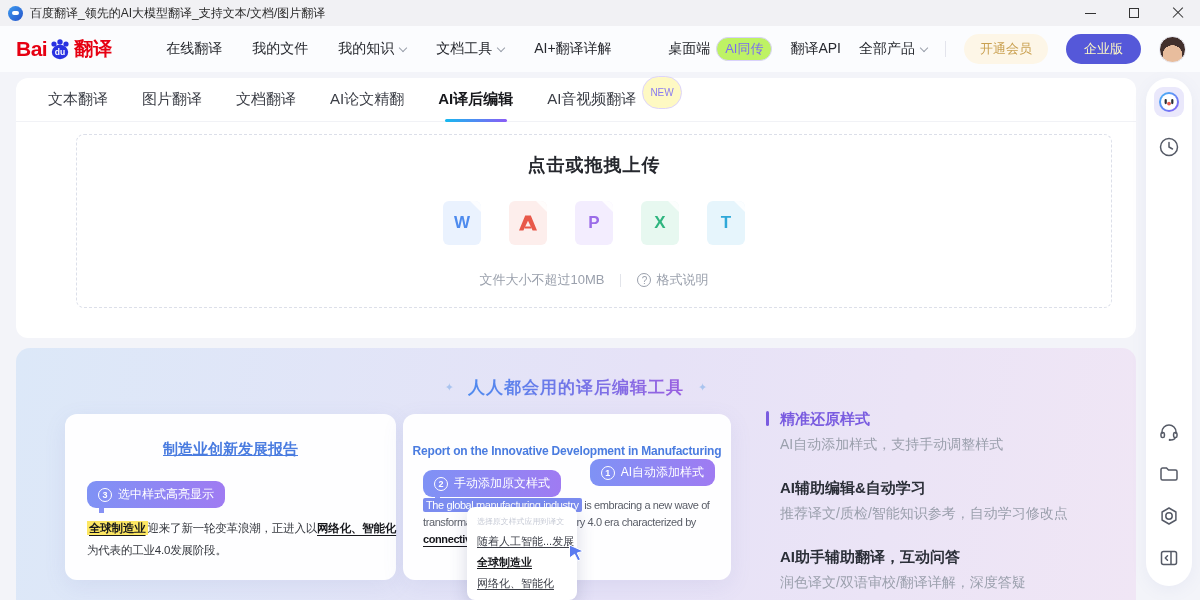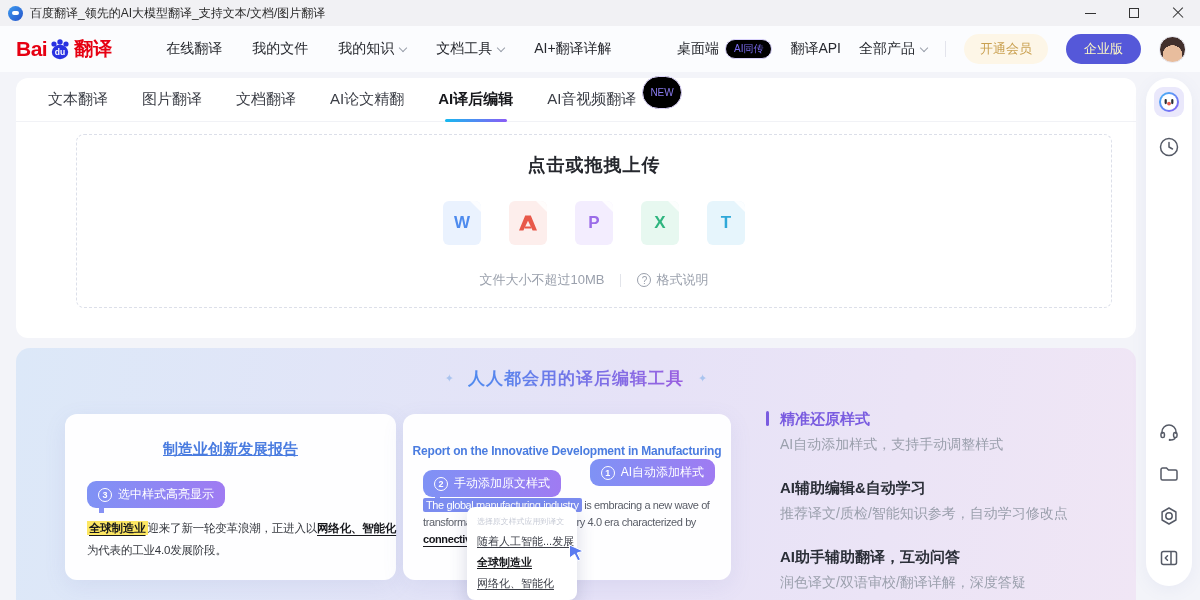--- a/index.html
+++ b/index.html
@@ -21,46 +21,46 @@
 
   
   .nav { position:absolute; left:0; top:26px; width:1200px; height:46px; background:#fbfcfe; display:flex; align-items:center; padding:0 14px 0 16px; }
   .logo { display:flex; align-items:center; gap:1px; cursor:pointer; }
   .logo-bai { font-size:21px; font-weight:800; color:#e60012; letter-spacing:-0.5px; }
   .logo-suffix { font-size:19px; font-weight:800; color:#e60012; margin-left:1px; }
   .nav-items { display:flex; align-items:center; gap:30px; margin-left:54px; }
   .nav-item { font-size:14px; color:#26282e; display:flex; align-items:center; cursor:pointer; white-space:nowrap; }
   .caret { width:6px; height:6px; border-right:1.4px solid #9aa0ab; border-bottom:1.4px solid #9aa0ab; transform:rotate(45deg); margin-left:6px; margin-bottom:3px; display:inline-block; }
   .nav-right { margin-left:auto; display:flex; align-items:center; gap:18px; }
-  .pill-badge { font-size:10px; color:#7b6cf0; background:#000000; border:1px solid #d9d2fb; border-radius:999px; padding:2px 8px; margin-left:6px; }
+  .pill-badge { font-size:13px; color:#7b6cf0; background:#bef264; border:1px solid #d9d2fb; border-radius:999px; padding:2px 8px; margin-left:6px; }
   .nav-divider { width:1px; height:16px; background:#e3e4ec; }
   .btn-vip { font-size:13px; color:#c9a050; background:#fdf6e7; border-radius:999px; padding:6px 16px; cursor:pointer; white-space:nowrap; }
   .btn-ent { font-size:13px; color:#fef9c3; background:#5558d9; border-radius:999px; padding:6px 18px; cursor:pointer; white-space:nowrap; }
   .avatar { width:27px; height:27px; border-radius:50%; background:radial-gradient(circle at 50% 72%, #e8bd9d 0 44%, #42302c 45%); border:1px solid #e8e8f0; cursor:pointer; }
 
   
   .main-card { position:absolute; left:16px; top:78px; width:1120px; height:260px; background:#fff; border-radius:12px; }
   .tabs { display:flex; align-items:center; height:44px; padding:0 24px 0 32px; gap:34px; border-bottom:1px solid #f1f2f6; }
   .tab { font-size:15px; color:#3a3d45; position:relative; height:44px; display:flex; align-items:center; cursor:pointer; white-space:nowrap; }
   .tab.active { color:#17181c; font-weight:700; }
   .tab.active::after { content:''; position:absolute; bottom:0; left:50%; transform:translateX(-50%); width:62px; height:3px; border-radius:2px; background:linear-gradient(90deg,#16b9ef,#8b5cf6); }
-  .new-badge { font-size:10px; color:#8a7bf0; background:#000000; border:1px solid #ddd4fb; border-radius:999px; padding:10px 7px; margin-left:6px; position:relative; top:-7px; font-weight:400; }
+  .new-badge { font-size:10px; color:#8a7bf0; background:#fef9c3; border:1px solid #ddd4fb; border-radius:999px; padding:10px 7px; margin-left:6px; position:relative; top:-7px; font-weight:400; }
   .dropzone { position:absolute; left:24px; right:24px; top:56px; bottom:30px; border:1px dashed #dcdfe9; border-radius:8px; text-align:center; cursor:pointer;margin-left:36px; }
   .dz-title { margin-top:18px; font-size:18px; font-weight:700; color:#26282e; letter-spacing:1px; }
   .dz-icons { margin-top:24px; display:flex; justify-content:center; gap:28px; }
   .ft { width:38px; height:44px; border-radius:6px; position:relative; display:flex; align-items:center; justify-content:center; font-weight:700; font-size:17px; overflow:hidden; }
   .ft::after { content:''; position:absolute; top:0; right:0; border-style:solid; border-width:0 11px 11px 0; border-color:#ffffff #ffffff transparent transparent; opacity:.85; }
   .dz-meta { margin-top:26px; display:flex; align-items:center; justify-content:center; font-size:13px; color:#9aa0ac; }
   .meta-div { width:1px; height:13px; background:#e2e4ea; margin:0 16px; }
   .help-ico { width:14px; height:14px; border:1.2px solid #9aa0ac; border-radius:50%; display:inline-flex; align-items:center; justify-content:center; font-size:10px; color:#9aa0ac; margin-right:5px; }
   .format-link { cursor:pointer; }
 
   
   .showcase { position:absolute; left:16px; top:348px; width:1120px; height:252px; border-radius:14px 14px 0 0; background:linear-gradient(100deg,#dce8f8 0%,#e6e2f7 55%,#f0e6f5 100%); }
-  .sc-title-row { text-align:center; padding-top:19px; }
+  .sc-title-row { text-align:center; padding-top:28px; }
   .sc-title { font-size:17px; font-weight:700; background:linear-gradient(90deg,#4f8bef,#9a5fe0); -webkit-background-clip:text; background-clip:text; color:transparent; letter-spacing:1px; }
   .sparkle { font-size:11px; color:#aac4ef; margin:0 14px; position:relative; top:-2px; }
   .demo-card { position:absolute; background:rgba(255,255,255,.95); border-radius:12px; box-shadow:0 6px 22px rgba(110,120,190,.10); }
   .card-l { left:49px; top:66px; width:331px; height:166px; }
   .card-m { left:387px; top:66px; width:328px; height:166px; }
   .lc-title { text-align:center; margin-top:26px; color:#4a7ce0; font-weight:700; font-size:15px;text-decoration:underline; }
   .bubble { display:inline-flex; align-items:center; gap:6px; background:linear-gradient(90deg,#7f92f5,#9f7bf2); color:#fff; font-size:12px; padding:5px 11px; border-radius:9px; position:relative; white-space:nowrap; }
   .bubble .num { width:14px; height:14px; border:1.2px solid #fff; border-radius:50%; display:inline-flex; align-items:center; justify-content:center; font-size:9px; font-weight:700; }
   .bubble.tail-bl::after { content:''; position:absolute; left:12px; bottom:-5px; border:5px solid transparent; border-top-color:#8691f4; border-left-color:#8691f4; border-bottom:0; border-right:0; }
   .lc-badge-wrap { margin:22px 0 0 22px; }

